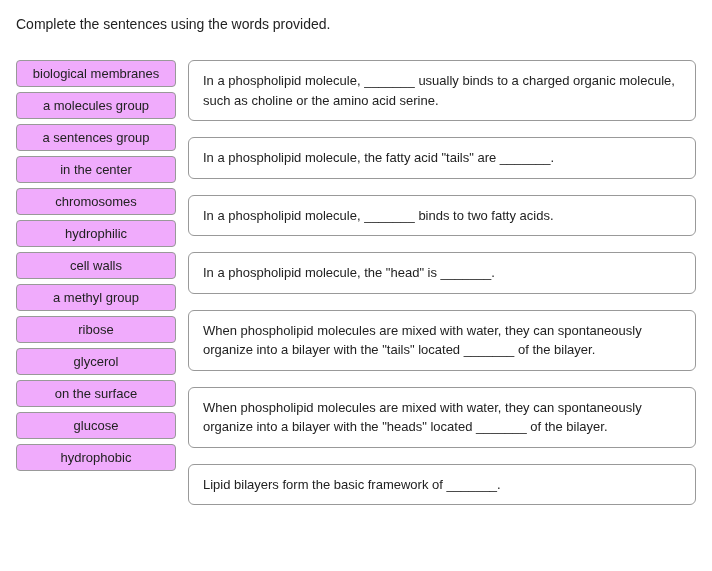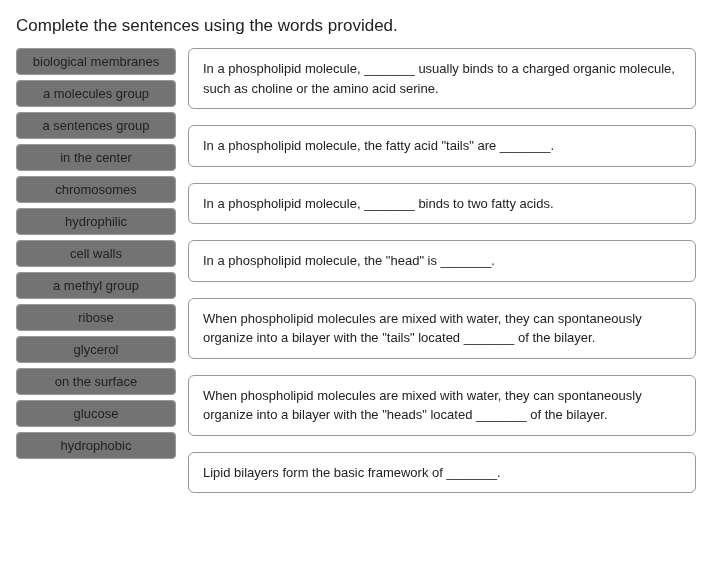--- a/index.html
+++ b/index.html
@@ -6,39 +6,39 @@
     body {
       font-family: Arial, sans-serif;
       font-size: 13px;
       background: #fff;
       color: #222;
       padding: 16px;
       width: 712px;
       min-height: 571px;
     }
     .instruction {
-      font-size: 17px;
-      margin-bottom: 12px;
+      font-size: 14px;
+      margin-bottom: 28px;
       color: #222;
     }
     .main-layout {
       display: flex;
       gap: 12px;
     }
     .word-bank {
       display: flex;
       flex-direction: column;
       gap: 5px;
       min-width: 160px;
     }
     .word-item {
       border: 1px solid #999;
       border-radius: 4px;
       padding: 5px 10px;
-      background: #737373;
+      background: #f0abfc;
       text-align: center;
       font-size: 13px;
       cursor: pointer;
       user-select: none;
     }
     .sentences-column {
       display: flex;
       flex-direction: column;
       gap: 16px;
       flex: 1;

